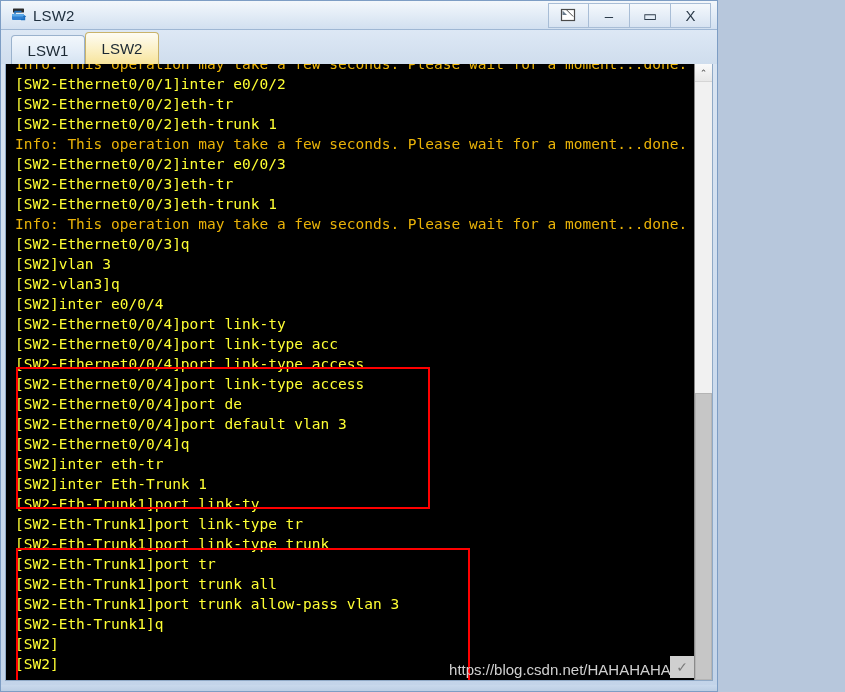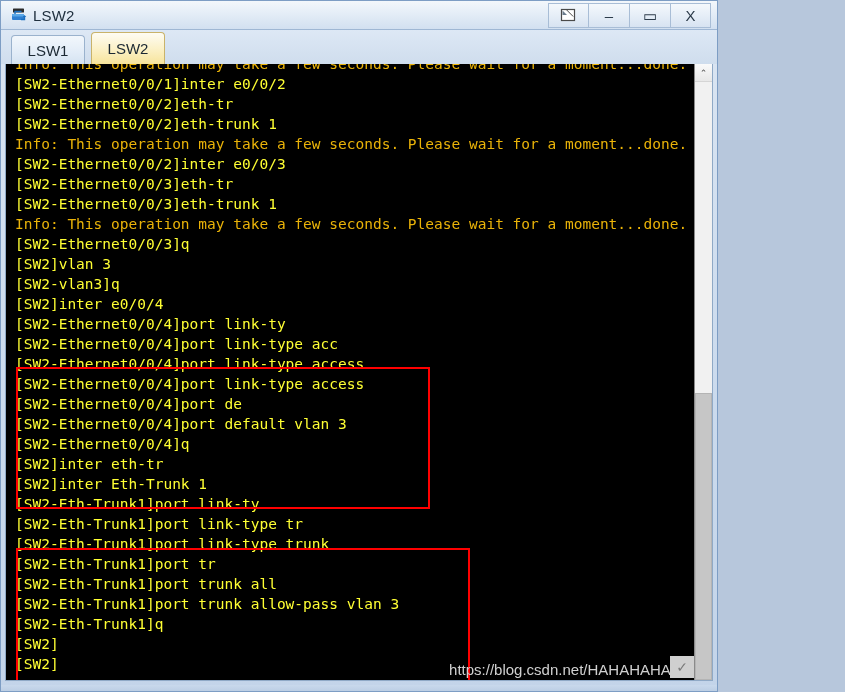--- a/index.html
+++ b/index.html
@@ -93,21 +93,21 @@
     min-width: 74px;
     box-sizing: border-box;
     display: flex;
     align-items: center;
     justify-content: center;
     font-size: 15px;
     color: #1b2833;
     border: 1px solid #9ab2cd;
     border-bottom: none;
     border-radius: 4px 4px 0 0;
-    margin-right: 6px;
+    margin-right: 0;
     padding: 0 12px;
   }
   .tab.inactive {
     background: linear-gradient(180deg, #f2f7fc 0%, #e2ecf7 60%, #d5e3f1 100%);
   }
   .tab.active {
     background: linear-gradient(180deg, #fefcf3 0%, #fbf0c4 55%, #f7e49c 100%);
     border-color: #c9b36a;
     height: 32px;
   }

